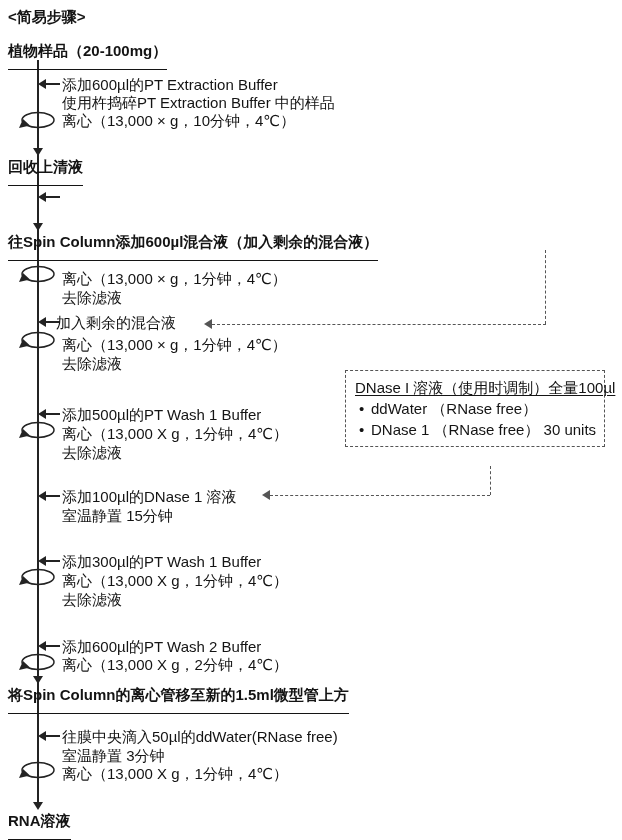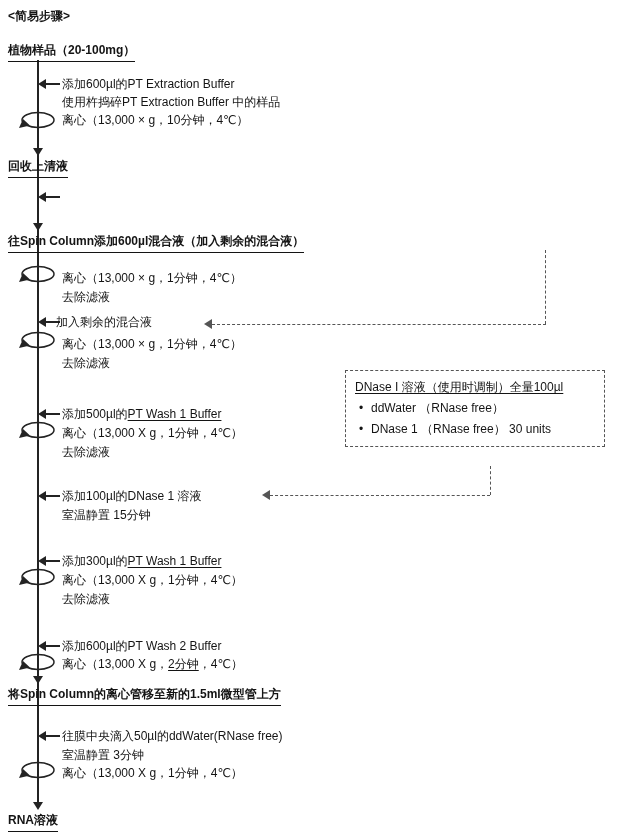--- a/index.html
+++ b/index.html
@@ -1,25 +1,25 @@
 <!DOCTYPE html>
 <html><head>
 <meta charset="utf-8">
 <style>
   * { margin:0; padding:0; box-sizing:border-box; }
   html,body { background:#ffffff; }
   body { font-family:"Liberation Sans","DejaVu Sans",sans-serif; }
   .canvas {
     position:relative; width:622px; height:840px;
-    background:#ffffff; color:#141414; font-size:12px; overflow:hidden;
+    background:#ffffff; color:#141414; font-size:15px; overflow:hidden;
   }
   .abs { position:absolute; white-space:nowrap; line-height:17px; }
-  .heading { font-weight:700; border-bottom:1.5px solid #141414; padding-bottom:2px; }
+  .heading { font-weight:700; border-bottom:1.5px solid #141414; padding-bottom:10px; }
   .title { font-weight:700; }
-  .u { text-decoration:underline; text-underline-offset:2px; }
+  .u { text-underline-offset:2px; }
   .step { font-weight:400; }
 
   .vline { position:absolute; width:2px; background:#232323; }
   .varrow { position:absolute; width:0; height:0;
     border-left:5px solid transparent; border-right:5px solid transparent;
     border-top:8px solid #232323; }
   .harrow { position:absolute; height:2px; background:#232323; }
   .harrow::before { content:""; position:absolute; left:-8px; top:-4px; width:0; height:0;
     border-top:5px solid transparent; border-bottom:5px solid transparent;
     border-right:8px solid #232323; }

